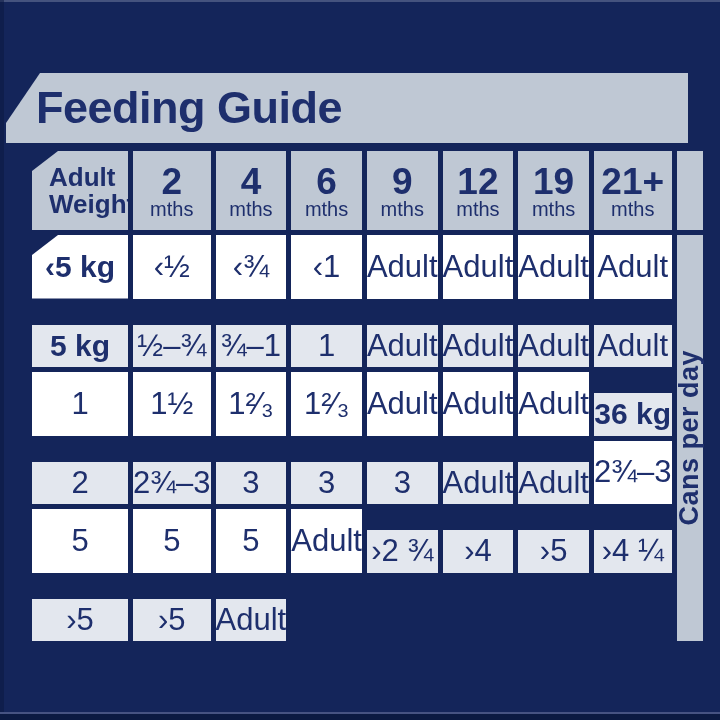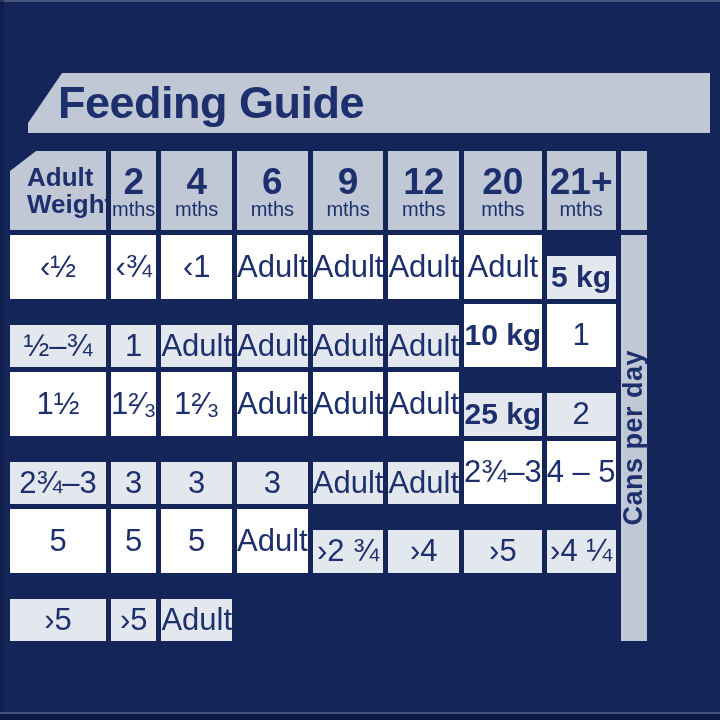--- a/index.html
+++ b/index.html
@@ -19,31 +19,31 @@
     font-family:"Liberation Sans","DejaVu Sans",sans-serif;
     color:var(--navy-text);
     position:relative;
     overflow:hidden;
   }
   .edge-top{position:absolute;top:0;left:0;width:720px;height:2px;background:var(--edge-light);opacity:.55;}
   .edge-left{position:absolute;top:0;left:0;width:4px;height:720px;background:var(--edge-dark);opacity:.55;}
   .edge-bottom{position:absolute;bottom:0;left:0;width:720px;height:8px;background:var(--edge-dark);border-top:2px solid #465382;}
 
   .banner{
-    position:absolute;left:28px;top:73px;width:682px;height:60px;
+    position:absolute;left:6px;top:73px;width:682px;height:70px;
     background:var(--panel-gray);
     clip-path:polygon(34px 0,100% 0,100% 100%,0 100%,0 50px);
     display:flex;align-items:center;padding-left:30px;
   }
   .banner h1{
     font-size:45px;font-weight:bold;letter-spacing:-0.5px;color:var(--navy-text);
   }
 
   .ftable{
-    position:absolute;left:10px;top:151px;width:586px;
+    position:absolute;left:32px;top:151px;width:586px;
     display:grid;
     grid-template-columns:96px repeat(7,1fr) 26px;
     grid-template-rows:79px repeat(6,63.5px);
     gap:5px;
   }
   .cell{
     display:flex;align-items:center;justify-content:center;
     white-space:nowrap;
   }
   .head{background:var(--panel-gray);}
@@ -100,69 +100,69 @@
   </div>
   <div class="cell head month">
     <span class="num">9</span>
     <span class="unit">mths</span>
   </div>
   <div class="cell head month">
     <span class="num">12</span>
     <span class="unit">mths</span>
   </div>
   <div class="cell head month">
-    <span class="num">20</span>
+    <span class="num">19</span>
     <span class="unit">mths</span>
   </div>
   <div class="cell head month">
     <span class="num">21+</span>
     <span class="unit">mths</span>
   </div>
   <div class="cell head"></div>
 
   <div class="side-strip">
     <span>Cans per day</span>
   </div>
 
+  <div class="cell row-white rlabel cut-sm">‹5 kg</div>
   <div class="cell row-white val">‹½</div>
   <div class="cell row-white val">‹¾</div>
   <div class="cell row-white val">‹1</div>
   <div class="cell row-white val">Adult</div>
   <div class="cell row-white val">Adult</div>
   <div class="cell row-white val">Adult</div>
   <div class="cell row-white val">Adult</div>
 
   <div class="cell row-alt rlabel">5 kg</div>
   <div class="cell row-alt val">½–¾</div>
+  <div class="cell row-alt val">¾–1</div>
   <div class="cell row-alt val">1</div>
   <div class="cell row-alt val">Adult</div>
   <div class="cell row-alt val">Adult</div>
   <div class="cell row-alt val">Adult</div>
   <div class="cell row-alt val">Adult</div>
 
-  <div class="cell row-white rlabel">10 kg</div>
   <div class="cell row-white val">1</div>
   <div class="cell row-white val">1½</div>
   <div class="cell row-white val">1²⁄₃</div>
   <div class="cell row-white val">1²⁄₃</div>
   <div class="cell row-white val">Adult</div>
   <div class="cell row-white val">Adult</div>
   <div class="cell row-white val">Adult</div>
 
-  <div class="cell row-alt rlabel">25 kg</div>
+  <div class="cell row-alt rlabel">36 kg</div>
   <div class="cell row-alt val">2</div>
   <div class="cell row-alt val">2¾–3</div>
   <div class="cell row-alt val">3</div>
   <div class="cell row-alt val">3</div>
   <div class="cell row-alt val">3</div>
   <div class="cell row-alt val">Adult</div>
   <div class="cell row-alt val">Adult</div>
 
   <div class="cell row-white val">2¾–3</div>
-  <div class="cell row-white val">4 – 5</div>
   <div class="cell row-white val">5</div>
   <div class="cell row-white val">5</div>
   <div class="cell row-white val">5</div>
   <div class="cell row-white val">Adult</div>
 
   <div class="cell row-alt val">›2 ¾</div>
   <div class="cell row-alt val">›4</div>
   <div class="cell row-alt val">›5</div>
   <div class="cell row-alt val">›4 ¼</div>
   <div class="cell row-alt val">›5</div>

